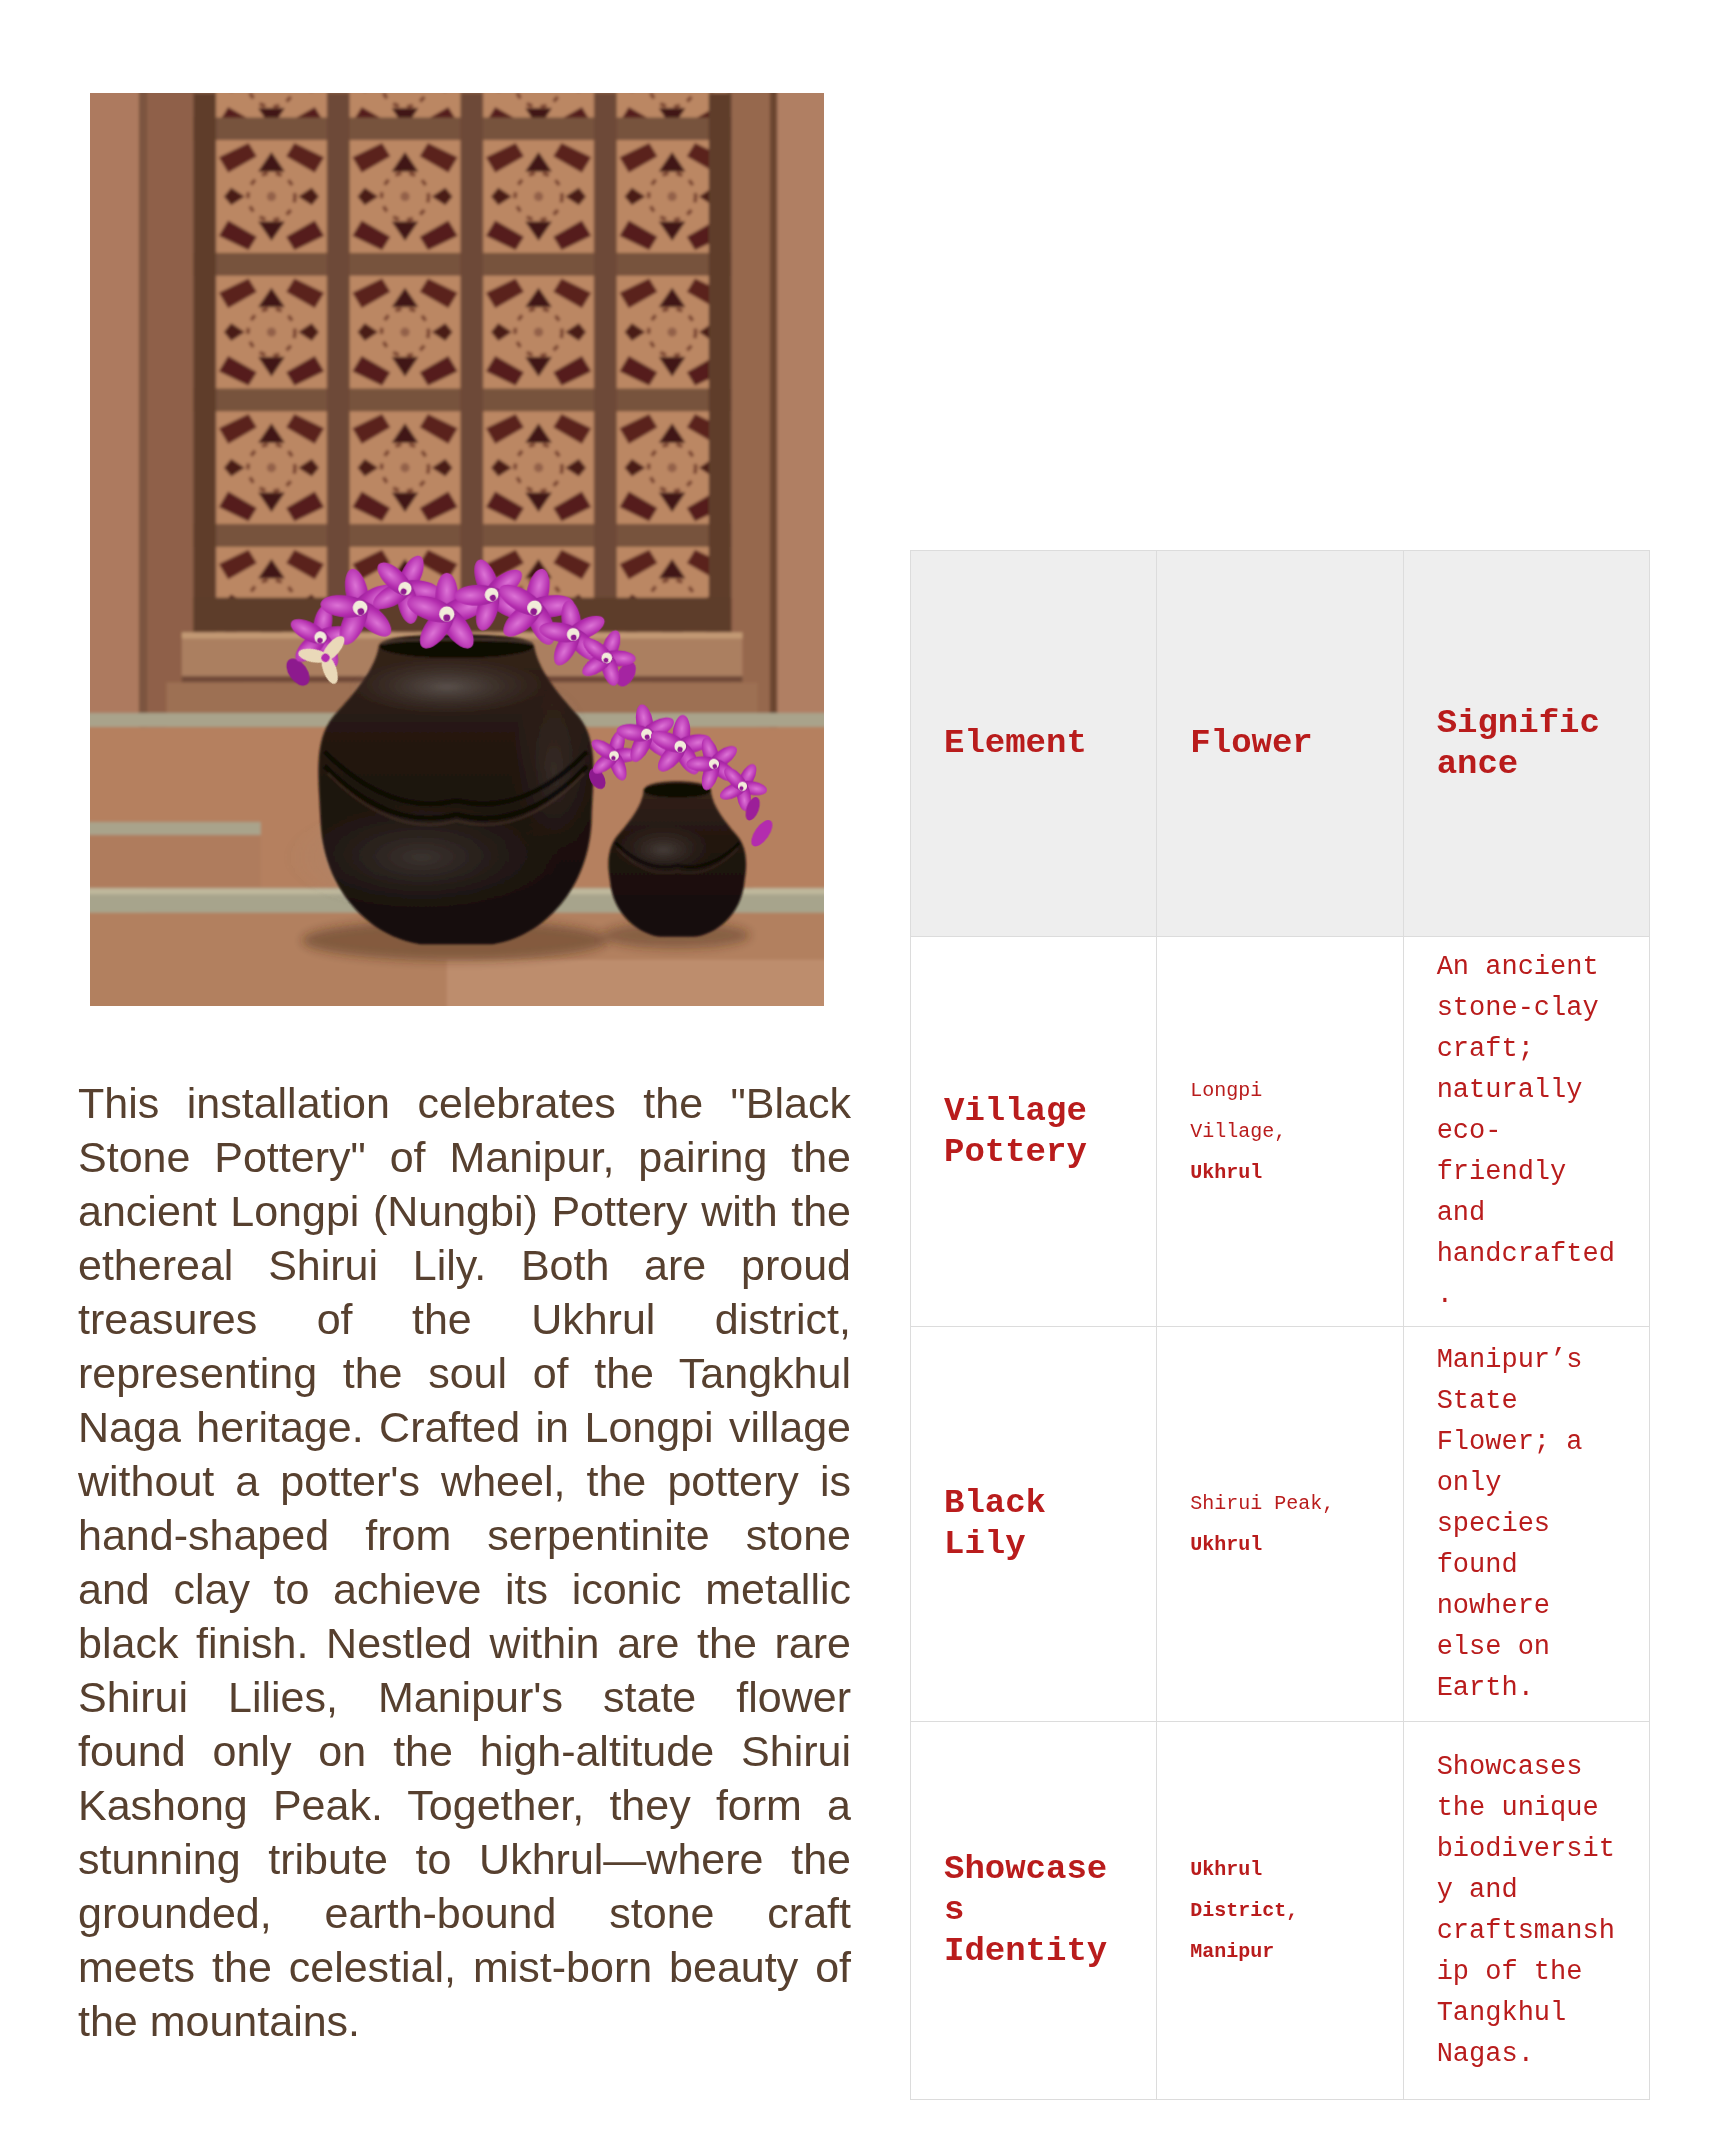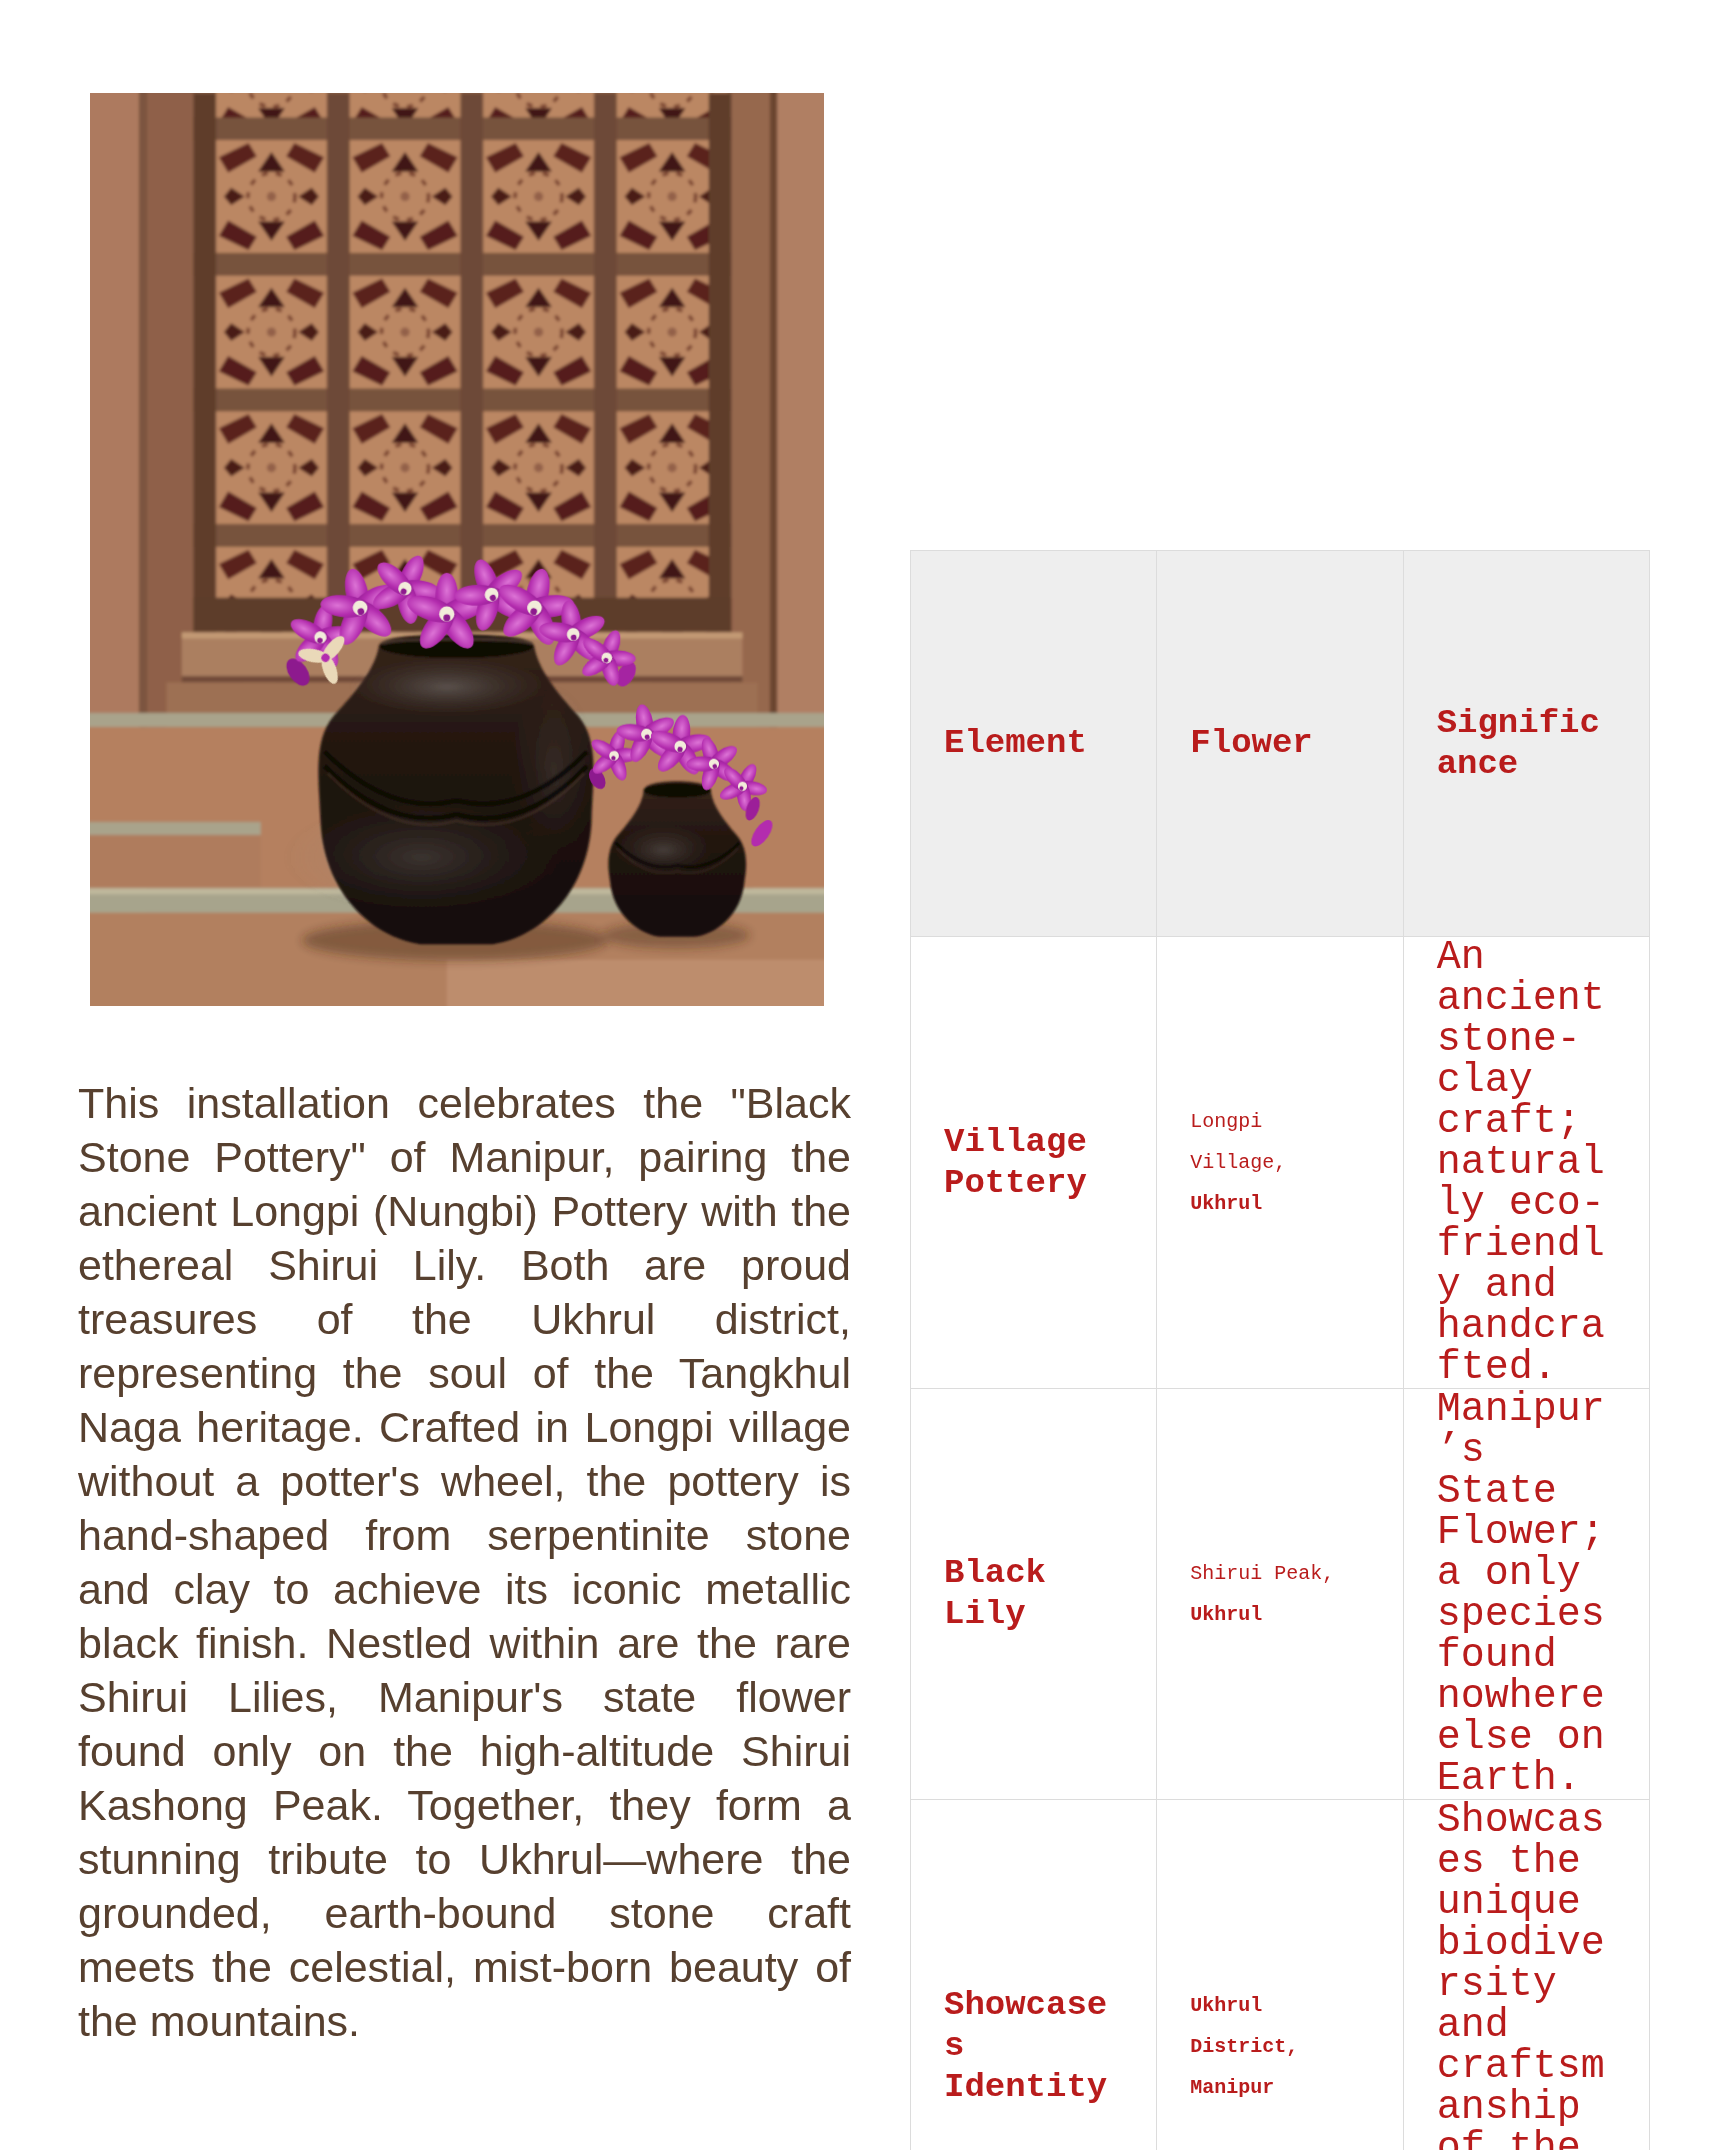--- a/index.html
+++ b/index.html
@@ -31,21 +31,21 @@
   table.info th{
     background:#eeeeee;font-size:34px;font-weight:700;line-height:41px;
   }
   tr.hrow{height:386px;}
   tr.r1{height:390px;}
   tr.r2{height:395px;}
   tr.r3{height:378px;}
   td.el{font-size:34px;font-weight:700;line-height:41px;}
   td.src{font-size:20px;font-weight:400;line-height:41px;}
   td.src strong{font-weight:700;}
-  td.sig{font-size:40px;font-weight:400;line-height:41px;}
+  td.sig{font-size:27px;font-weight:400;line-height:41px;}
 </style>
 </head>
 <body>
 
 <div class="page">
 
   <div class="photo">
     <svg viewBox="0 0 1440 1791" preserveAspectRatio="none">
       <defs>
         <filter id="soft" x="-5%" y="-5%" width="110%" height="110%">

